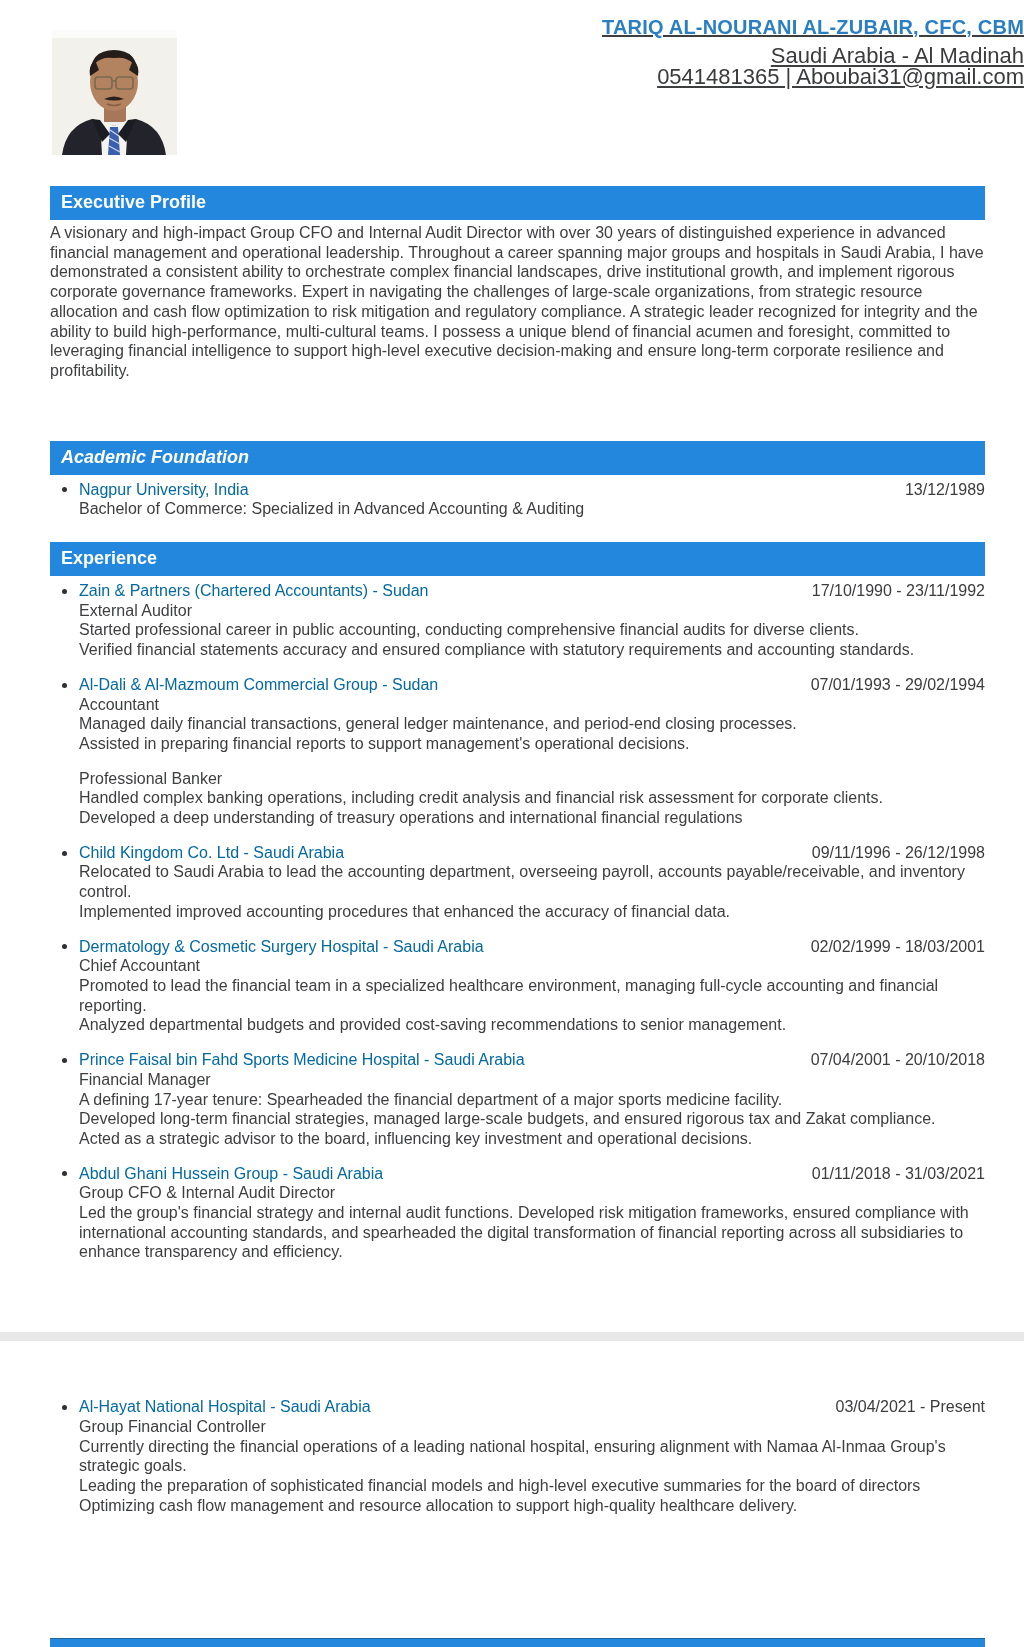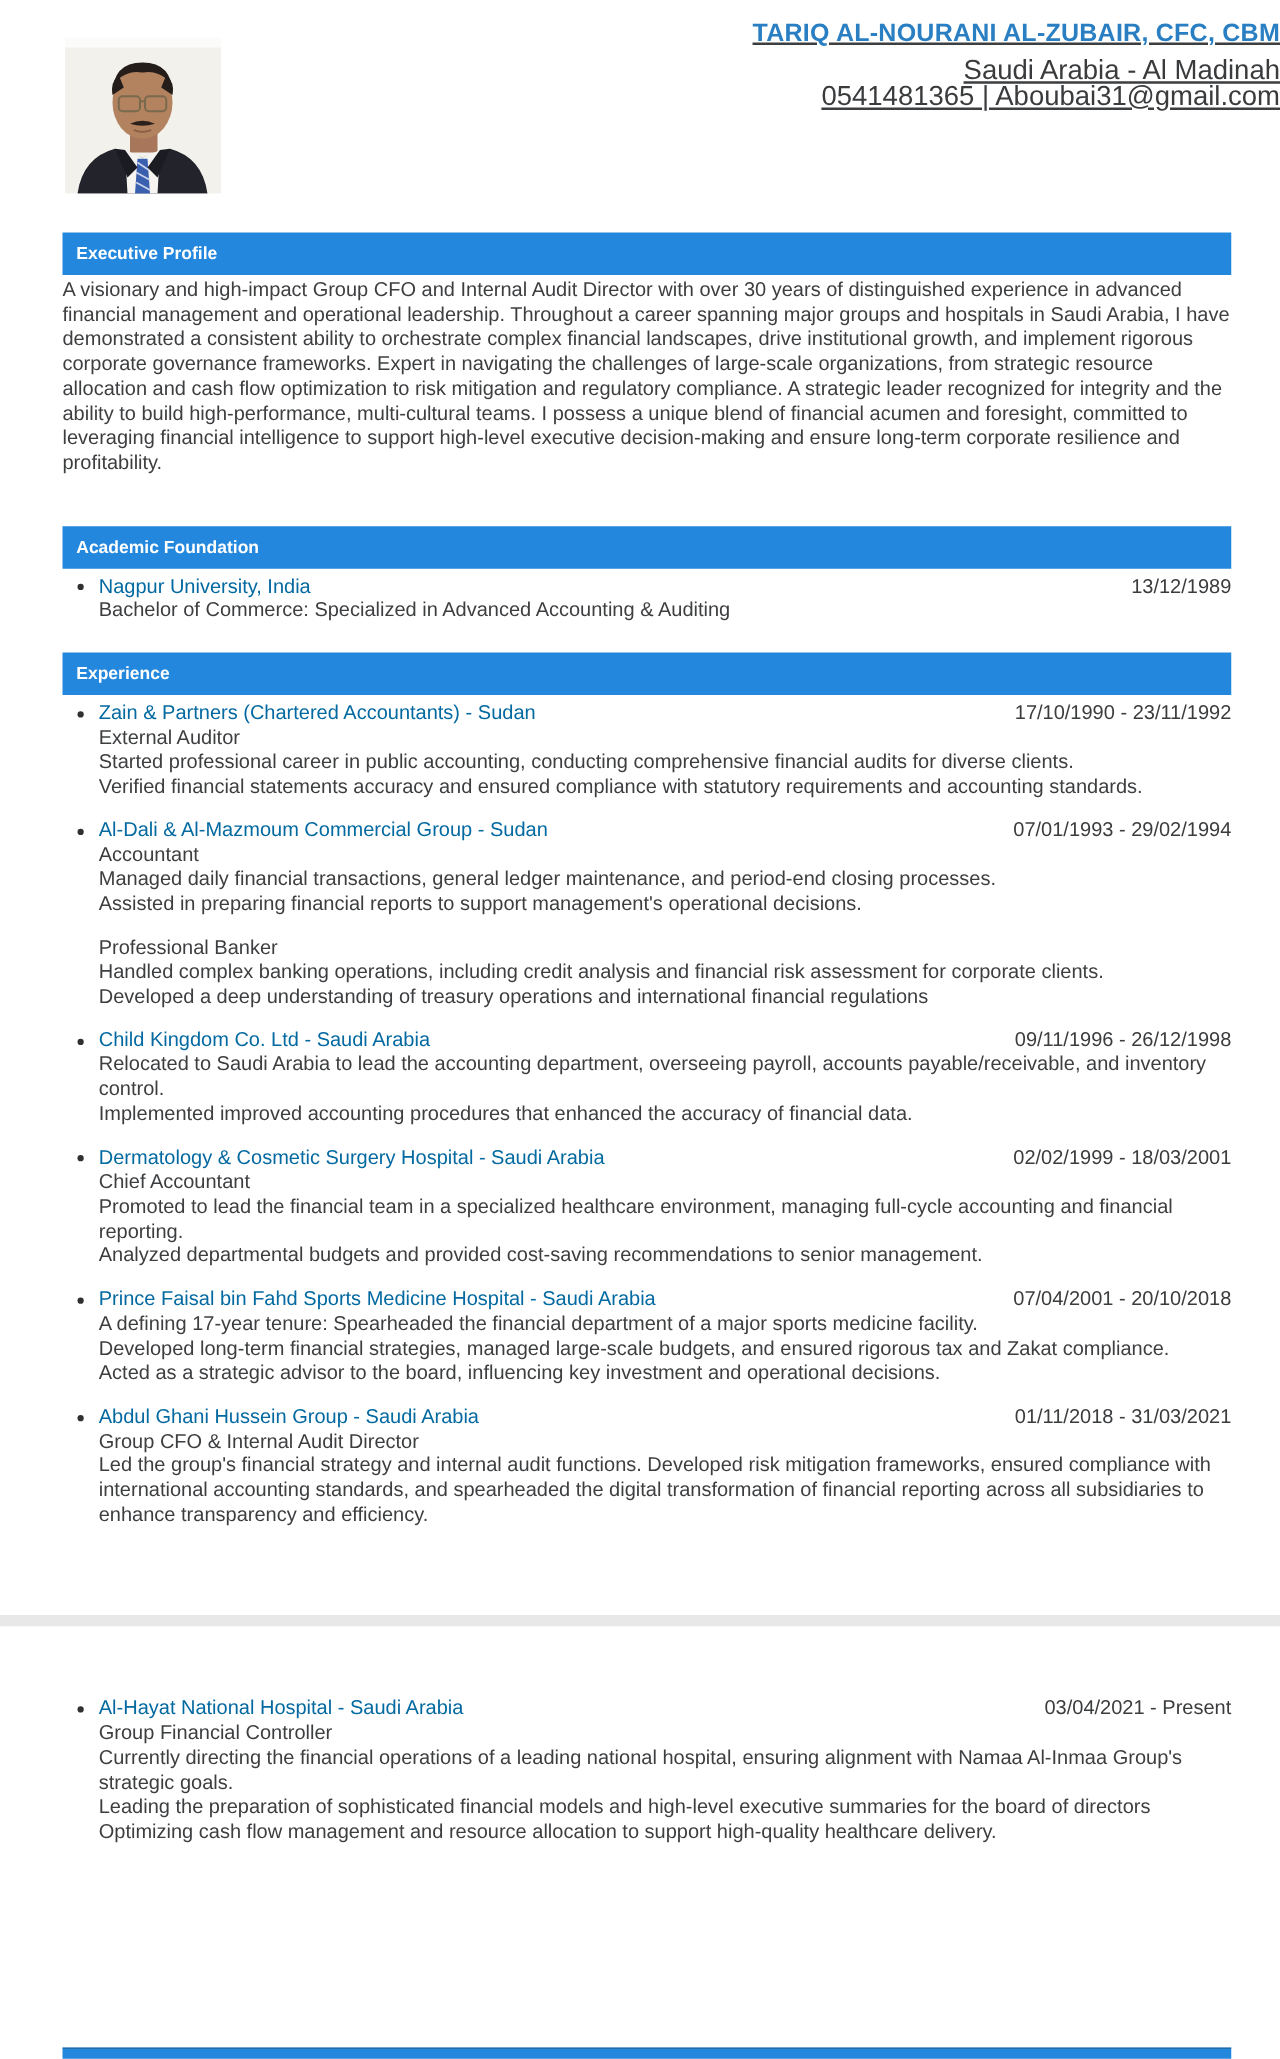--- a/index.html
+++ b/index.html
@@ -11,23 +11,23 @@
   .page{position:relative;width:1024px;height:1647px;background:#fff;color:#3d3e40;
     font-size:16px;line-height:19.7px;}
   
   .header{position:relative;height:186px;}
   .photo{position:absolute;left:52px;top:30px;width:125px;height:125px;overflow:hidden;}
   .head-text{margin-left:112px;padding-top:18px;text-align:right;text-decoration:underline;}
   .name{font-size:20px;font-weight:bold;color:#2a7fc3;letter-spacing:.2px;margin-bottom:7px;}
   .sub{font-size:22px;color:#3a3b3d;line-height:21px;}
   
   .content{padding:0 39px 0 50px;}
-  .section-bar{height:34px;background:#2287dd;color:#ffffff;font-size:14px;font-weight:bold;
+  .section-bar{height:34px;background:#2287dd;color:#ffffff;font-size:18px;font-weight:bold;
     display:flex;align-items:center;padding-left:11px;box-sizing:border-box;}
-  .bar-academic{margin-top:40px;}
+  .bar-academic{margin-top:60px;font-style:italic;}
   .bar-experience{margin-top:23px;}
   .profile-text{margin-top:3px;color:#3d3e40;}
   
   .entry{margin-top:15px;}
   .entries > .entry:first-child{margin-top:5px;}
   .entry-head{display:flex;align-items:baseline;padding-left:12px;}
   .bullet{width:5px;height:5px;border-radius:50%;background:#2f3032;flex:none;
     align-self:center;margin-right:12px;margin-top:1px;}
   .company{font-weight:normal;color:#0369a1;white-space:nowrap;text-align:center;}
   .dates{margin-left:auto;white-space:nowrap;color:#3b3c3e;}
@@ -168,20 +168,21 @@
             <div class="desc-line">Promoted to lead the financial team in a specialized healthcare environment, managing full-cycle accounting and financial reporting.</div>
             <div class="desc-line">Analyzed departmental budgets and provided cost-saving recommendations to senior management.</div>
           </div>
   </div>
         <div class="entry">
     <div class="entry-head">
       <span class="bullet"></span>
       <span class="company">Prince Faisal bin Fahd Sports Medicine Hospital - Saudi Arabia</span>
       <span class="dates">07/04/2001 - 20/10/2018</span>
     </div>
+    <div class="role">Financial Manager</div>
     <div class="desc">
             <div class="desc-line">A defining 17-year tenure: Spearheaded the financial department of a major sports medicine facility.</div>
             <div class="desc-line">Developed long-term financial strategies, managed large-scale budgets, and ensured rigorous tax and Zakat compliance.</div>
             <div class="desc-line">Acted as a strategic advisor to the board, influencing key investment and operational decisions.</div>
           </div>
   </div>
         <div class="entry">
     <div class="entry-head">
       <span class="bullet"></span>
       <span class="company">Abdul Ghani Hussein Group - Saudi Arabia</span>

